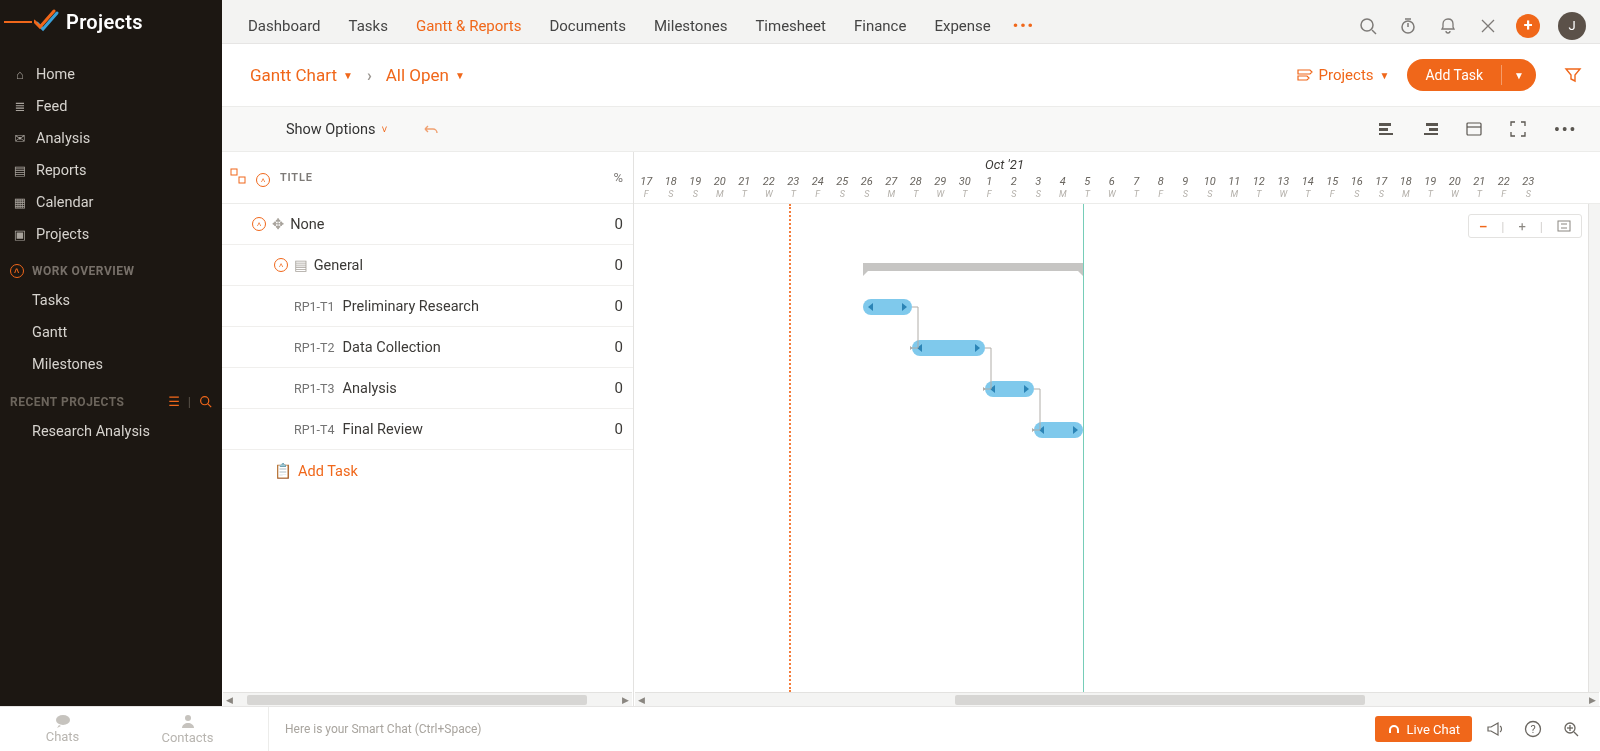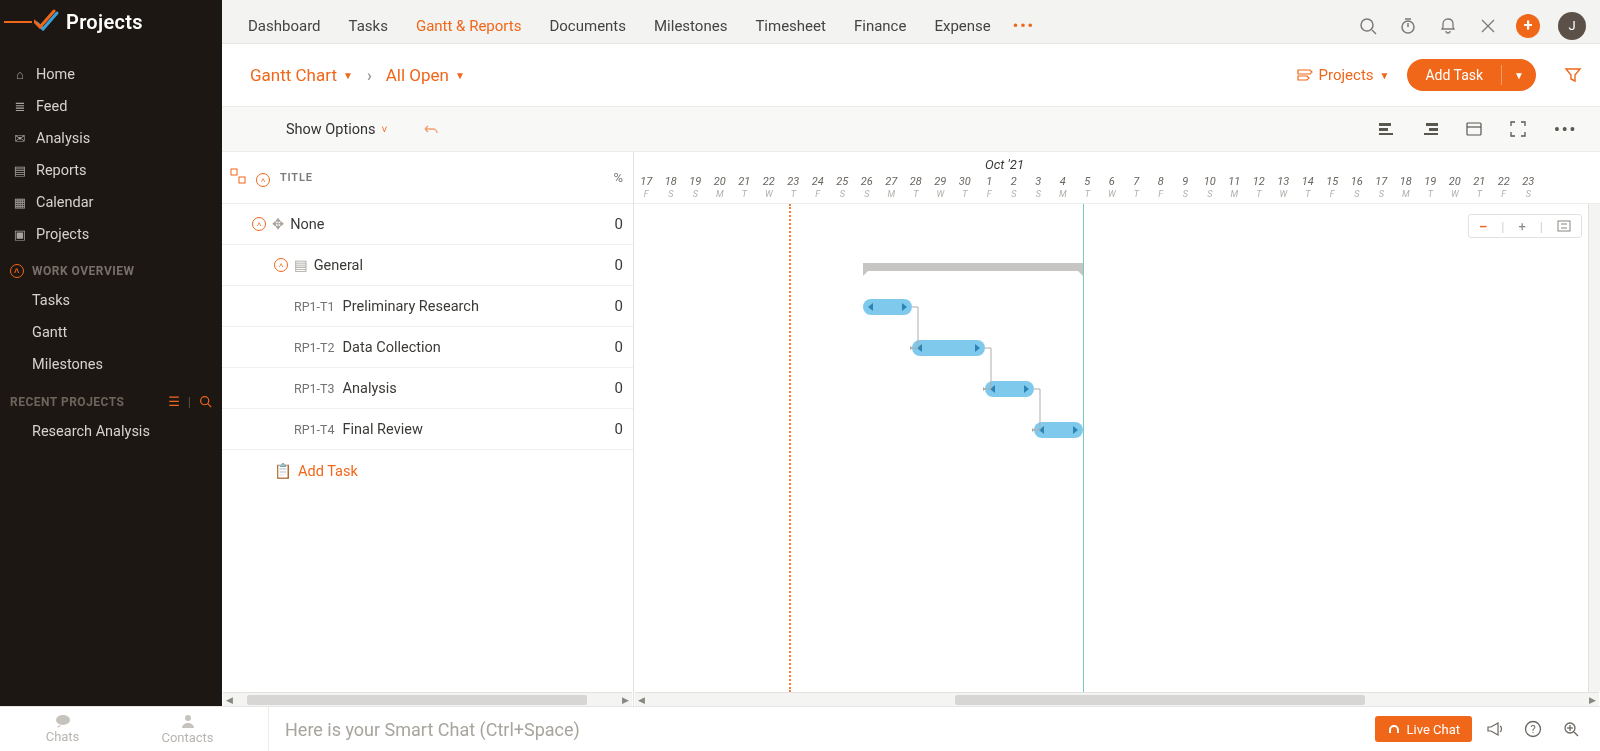--- a/index.html
+++ b/index.html
@@ -105,21 +105,21 @@
   .g-zoom .sep { color:#d3d1ce; }
   .g-hscroll { position:absolute; left:1px; right:1px; bottom:0; height:14px; background:#f4f4f3; border-top:1px solid #e3e2e0; display:flex; align-items:center; }
   .g-hscroll .thumb { height:10px; background:#d7d6d4; border-radius:2px; margin-left:310px; width:410px; }
   .g-vscroll { position:absolute; right:0; top:52px; bottom:14px; width:12px; background:#f4f4f3; border-left:1px solid #e3e2e0; }
 
   
   .bottom { position:absolute; left:0; right:0; bottom:0; height:45px; background:#fff; border-top:1px solid #e6e5e4; display:flex; align-items:center; }
   .bottom .bcol { width:125px; display:flex; flex-direction:column; align-items:center; color:#b8b5b0; font-size:13px; cursor:pointer; }
   .bottom .bcol svg { margin-bottom:1px; }
   .bottom .bspace { width:18px; }
-  .bottom .smartchat { flex:1; padding-left:16px; color:#a8a49e; font-size:18px; border-left:1px solid #ececea; height:100%; display:flex; align-items:center; }
+  .bottom .smartchat { flex:1; padding-left:16px; color:#a8a49e; font-size:12px; border-left:1px solid #ececea; height:100%; display:flex; align-items:center; }
   .bottom .livechat { background:#f0671a; color:#fff; font-size:13px; border-radius:3px; height:26px; padding:0 12px; display:flex; align-items:center; margin-right:14px; }
   .bottom .bicn { width:28px; color:#6a6660; text-align:center; margin-right:10px; cursor:pointer; }
 
   svg { display:block; }
 </style>
 </head>
 <body>
 
 <div class="sidebar">
   <div class="sb-top">

